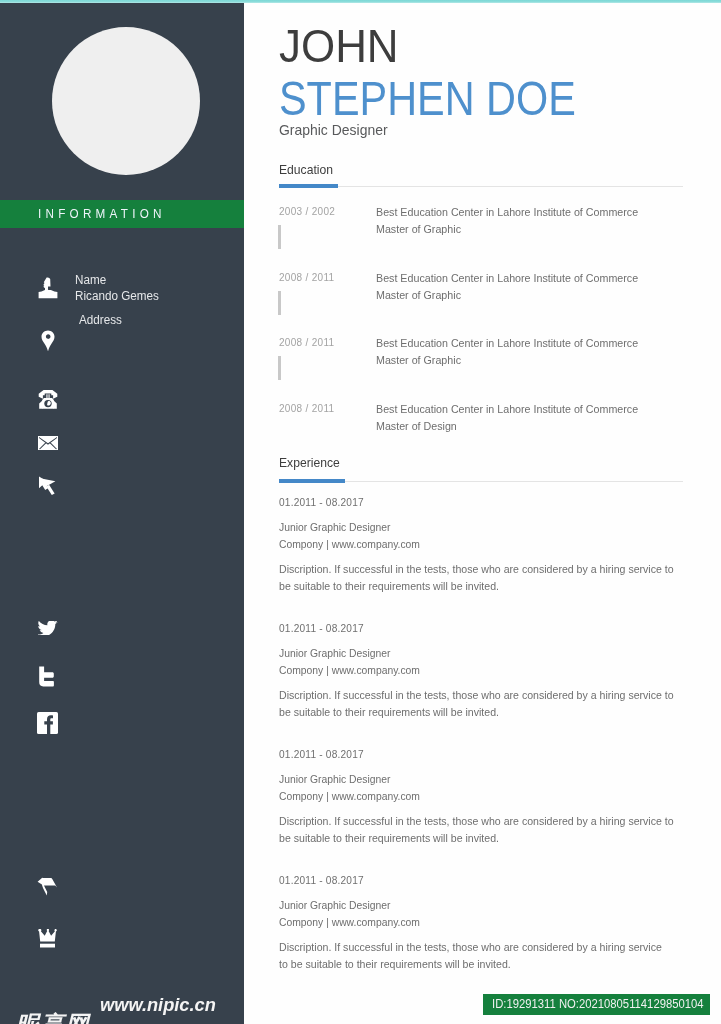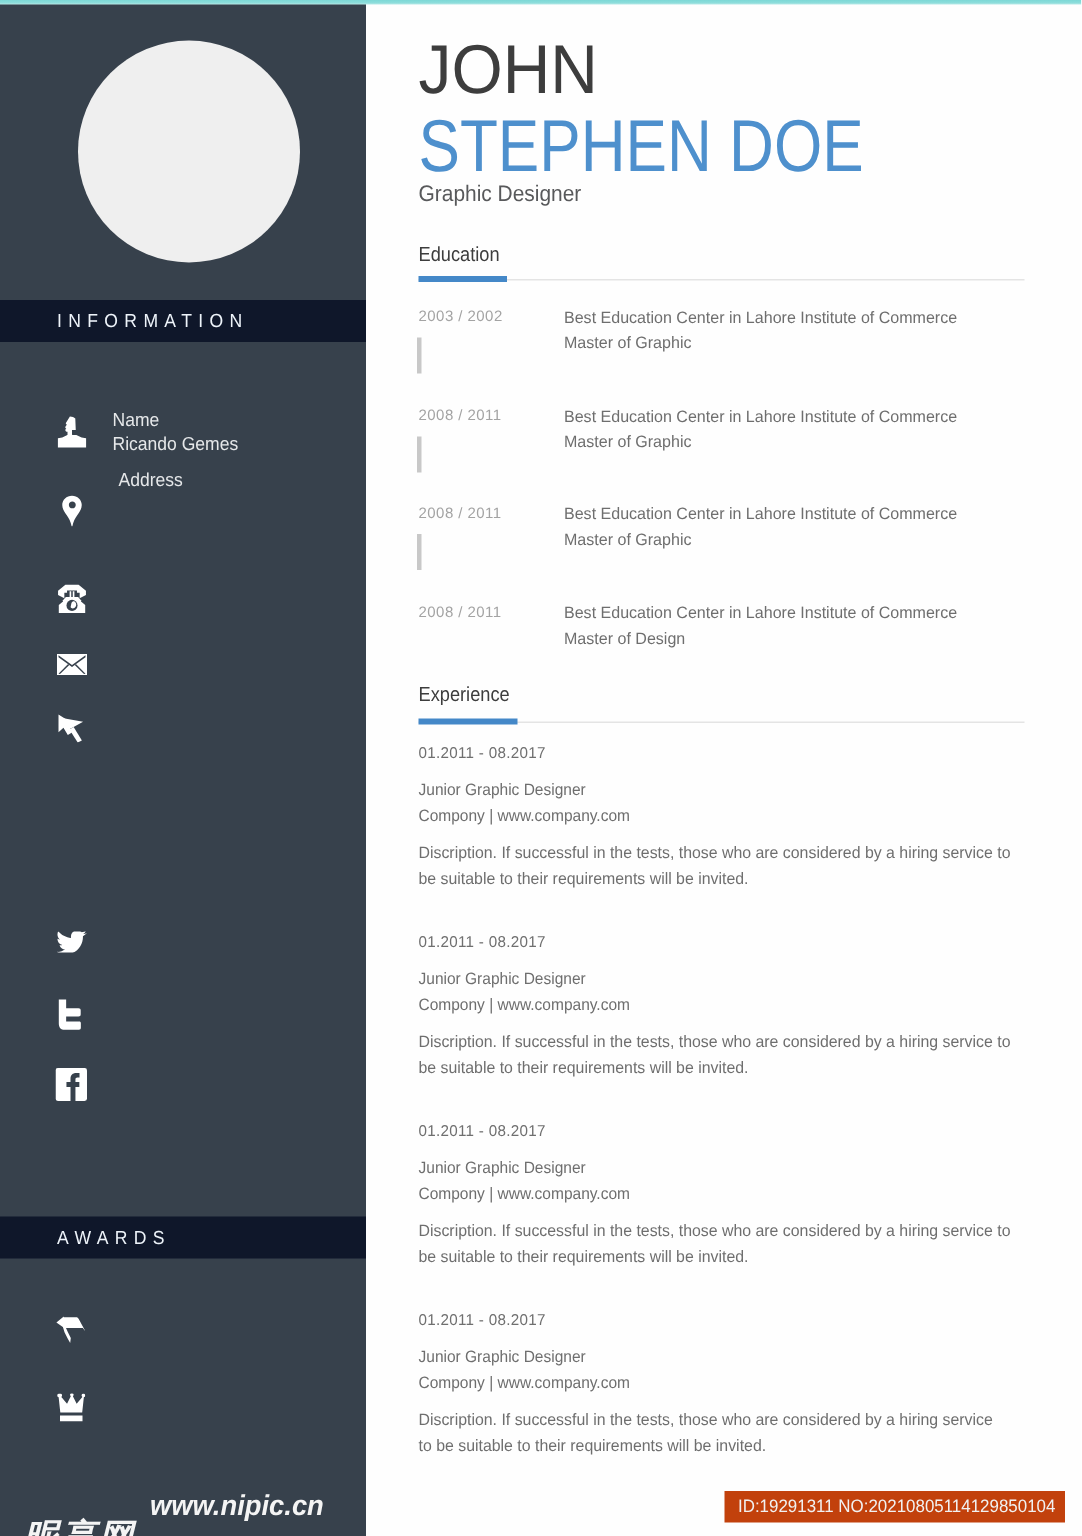--- a/index.html
+++ b/index.html
@@ -9,21 +9,21 @@
   .page{position:relative;width:721px;height:1024px;background:#fefefe;overflow:hidden;}
 
   
   .topstrip{position:absolute;left:0;top:0;width:721px;height:3px;z-index:5;
       background:linear-gradient(180deg,#7cd8d6 0%,#8ddddb 60%,#b6e9e7 100%);}
 
   
   .sidebar{position:absolute;left:0;top:0;width:254px;height:1024px;background:#37414c;}
   .avatar{position:absolute;left:52px;top:27px;width:148px;height:148px;border-radius:50%;
           background:#efefef;}
-  .secbar{position:absolute;left:0;width:254px;height:28px;background:#0f172a;}
+  .secbar{position:absolute;left:0;width:254px;height:28px;background:#15803d;}
   .secbar .lbl{position:absolute;left:38px;top:0;height:28px;line-height:28px;
        font-size:12.6px;letter-spacing:4.55px;color:#eef4fa;font-weight:500;
        transform:scaleX(0.93);transform-origin:left center;white-space:nowrap;}
 
   .sideicon{position:absolute;}
   .sideicon svg{display:block;}
 
   .infotext{position:absolute;color:#e6e8ea;font-size:12.5px;line-height:16.4px;
             font-family:"Liberation Sans",sans-serif;
             transform:scaleX(0.935);transform-origin:left top;white-space:nowrap;}
@@ -57,38 +57,35 @@
   .edu-school{position:absolute;left:132px;font-size:11px;color:#6e6e6e;line-height:16.5px;
               transform:scaleX(0.972);transform-origin:left top;white-space:nowrap;}
 
   .exp-date{position:absolute;left:35px;font-size:10.5px;color:#6f6f6f;letter-spacing:0.2px;
             transform:scaleX(0.965);transform-origin:left top;white-space:nowrap;}
   .exp-role{position:absolute;left:35px;font-size:11px;color:#6e6e6e;line-height:17px;
             transform:scaleX(0.94);transform-origin:left top;white-space:nowrap;}
   .exp-desc{position:absolute;left:35px;width:415px;font-size:11px;color:#6e6e6e;line-height:17px;
             transform:scaleX(0.962);transform-origin:left top;}
 
-  .idbadge{position:absolute;left:483px;top:994px;width:227px;height:21px;background:#c2410c;}
+  .idbadge{position:absolute;left:483px;top:994px;width:227px;height:21px;background:#15803d;}
   .idbadge span{position:absolute;left:9px;top:0;line-height:21px;font-size:12px;color:#f1f1f1;
        white-space:nowrap;transform:scaleX(0.94);transform-origin:left center;display:block;}
 </style>
 </head>
 <body>
 
 <div class="page">
   <div class="topstrip"></div>
 
   <div class="sidebar">
     <div class="avatar"></div>
 
     <div class="secbar" style="top:200px">
       <div class="lbl">INFORMATION</div>
-    </div>
-    <div class="secbar" style="top:811px">
-      <div class="lbl">AWARDS</div>
     </div>
 
     <div class="sideicon" style="left:37.6px;top:276.6px">
       <svg width="20" height="22" viewBox="0 0 20 22">
 
         <path fill="#ffffff" d="M8.6 0.6 C10.1 0.6 11.4 1.1 12.2 2.0 L12.5 9.6 L10.0 9.6 L10.0 12.8 L12.4 13.8 L7.0 13.8 L7.0 10.9 C6.0 10.8 5.5 10.3 5.6 9.6 C5.7 9.0 6.0 8.7 6.4 8.7 C5.6 8.4 5.3 8.0 5.6 7.5 L6.5 6.1 L5.8 5.2 Z"></path>
         <path fill="#ffffff" d="M6.9 13.0 L12.9 13.0 L16.4 14.6 L19.4 15.1 L19.4 21.3 L0.6 21.3 L0.6 15.1 L3.5 14.6 Z"></path>
       </svg>
     </div>
     <div class="sideicon" style="left:41px;top:330px">

